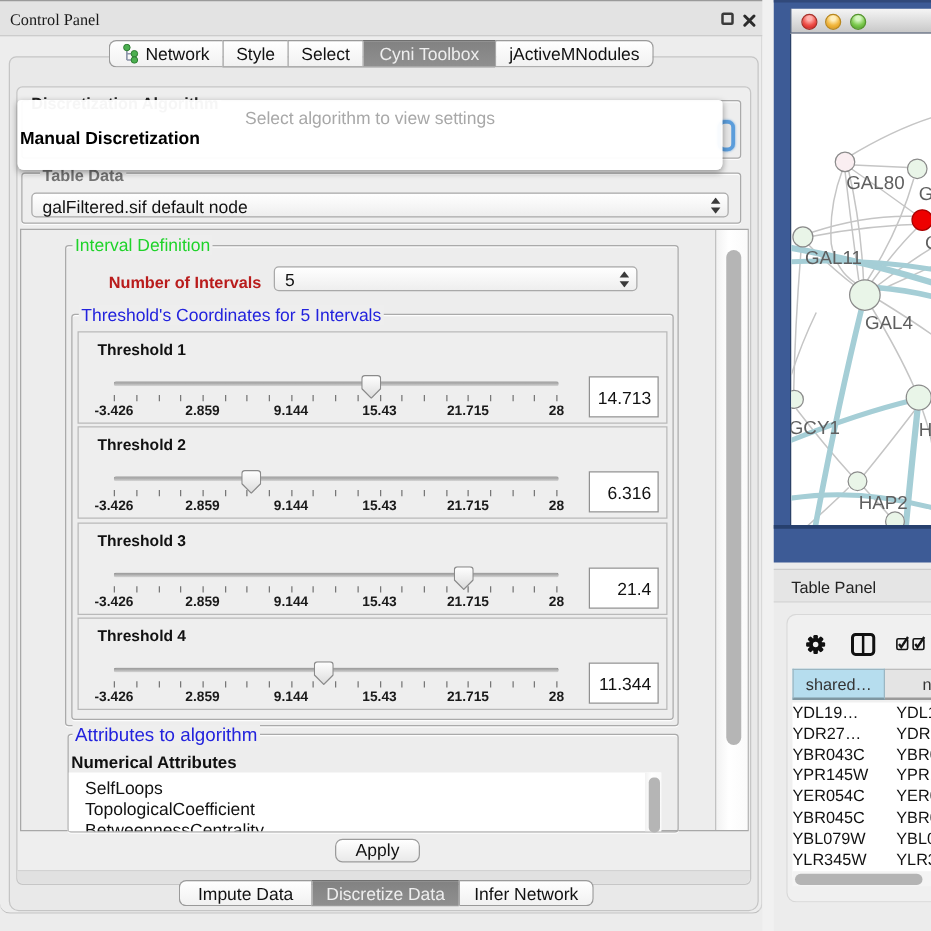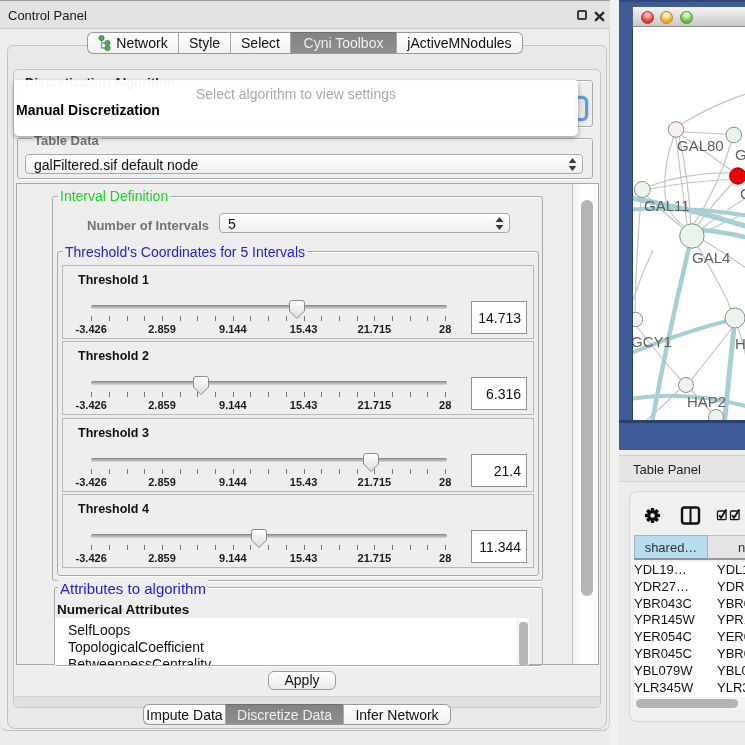--- a/index.html
+++ b/index.html
@@ -5,21 +5,21 @@
 * { margin:0; padding:0; box-sizing:border-box; }
 html,body { width:745px; height:745px; overflow:hidden; }
 body { font-family:"Liberation Sans", sans-serif; background:#ececec; }
 #app { position:relative; width:745px; height:745px; }
 .abs { position:absolute; }
 
 #win { position:absolute; left:0; top:0; width:610px; height:731px;
   background:#ededed; border-radius:0 0 8px 8px; border-bottom:1px solid #bdbdbd; border-right:1px solid #d2d2d2; }
 #titlebar { position:absolute; left:0; top:0; width:610px; height:29px;
   background:#e3e3e3; border-top:1px solid #9a9a9a; border-bottom:1px solid #cccccc; }
-#titlebar .t { position:absolute; left:8px; top:7px; font-size:13px; color:#1a1a1a; }
+#titlebar .t { position:absolute; left:8px; top:7px; font-size:13px; color:#1a1a1a;font-family:Liberation Serif, serif; }
 
 #btnFloat { position:absolute; left:577px; top:10px; width:10px; height:10px; border:2px solid #3a3a3a; border-radius:2px; }
 
 #paneA { position:absolute; left:7px; top:45px; width:600px; height:684px;
   background:#e9e9e9; border:1px solid #c5c5c5; border-radius:6px 6px 8px 8px; }
 #paneB { position:absolute; left:13px; top:69px; width:588px; height:639px;
   background:#eeeeee; border:1px solid #c6c6c6; border-radius:5px; }
 #paneB .botband { position:absolute; left:0px; top:626px; width:586px; height:11px; background:#e1e1e1; border-top:1px solid #d2d2d2; border-radius:0 0 5px 5px; }
 
 .seg { position:absolute; display:flex; height:22px; }
@@ -118,21 +118,21 @@
             <path d="M4.5 13 L8.3 8 L0.7 8 Z" fill="#3a3a3a"></path>
           </svg>
       </div>
 
       <div class="abs" style="left:16px;top:183px;width:583px;height:482px;border:1px solid #a8a8a8;background:#ededed;"></div>
       <div class="sbtrackv" style="left:572px;top:184px;width:26px;height:480px;border-left:1px solid #c2c2c2;"></div>
       <div class="sbthumb" style="left:581px;top:200px;width:12px;height:396px;"></div>
 
       <div class="grp" style="left:52px;top:196px;width:491px;height:385px;"></div>
       <div class="grplbl2" style="left:58px;top:188px;color:#1fd32a;">Interval Definition</div>
-      <div class="abs" style="left:87px;top:218px;font-size:13px;font-weight:bold;color:#737373;">Number of Intervals</div>
+      <div class="abs" style="left:87px;top:218px;font-size:13px;font-weight:bold;color:#b91c1c;">Number of Intervals</div>
       <div class="combo" style="left:219px;top:213px;width:291px;height:20px;">
         <div class="txt">5</div>
         <svg class="arr" viewBox="0 0 9 13">
             <path d="M4.5 0 L8.3 5 L0.7 5 Z" fill="#3a3a3a"></path>
             <path d="M4.5 13 L8.3 8 L0.7 8 Z" fill="#3a3a3a"></path>
           </svg>
       </div>
 
       <div class="grp" style="left:57px;top:251px;width:482px;height:325px;"></div>
       <div class="grplbl2" style="left:63px;top:244px;color:#2222dd;">Threshold's Coordinates for 5 Intervals</div>
@@ -338,21 +338,21 @@
         <circle cx="9.5" cy="8" r="2.6" fill="#4caf50" stroke="#2e7d32" stroke-width="0.8"></circle>
         <circle cx="9.5" cy="13" r="2.6" fill="#4caf50" stroke="#2e7d32" stroke-width="0.8"></circle>
       </svg>Network</div>
       <div class="s" style="width:52px;">Style</div>
       <div class="s" style="width:60px;">Select</div>
       <div class="s sel" style="width:106px;">Cyni Toolbox</div>
       <div class="s last" style="width:127px;">jActiveMNodules</div>
     </div>
 
     <div class="seg" style="left:143px;top:704px;height:21px;">
-      <div class="s first" style="width:82px;">Impute Data</div>
+      <div class="s first" style="width:106px;">Impute Data</div>
       <div class="s sel" style="width:118px;">Discretize Data</div>
       <div class="s last" style="width:108px;">Infer Network</div>
     </div>
   </div>
 
   <div class="abs" style="left:610px;top:0;width:9px;height:745px;background:#f1f1f1;"></div>
   <div id="desk"></div>
   <div id="netframe">
     <div id="nettitle">
       <div class="tl" style="left:8px;background:radial-gradient(circle at 50% 25%,#ffb0ac 18%,#ee5049 55%,#d02a28 85%);border:1px solid #a6322b;"></div>

